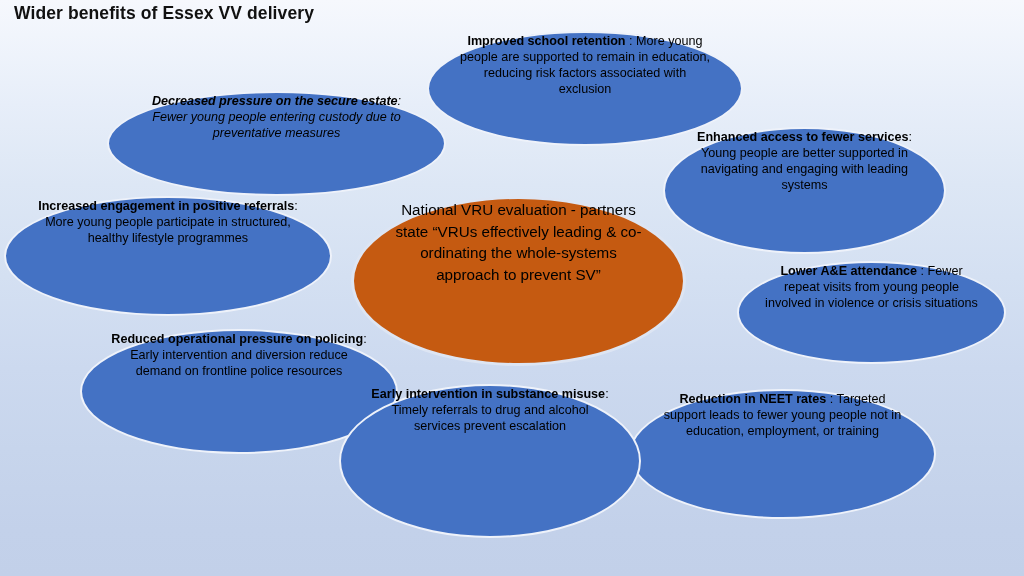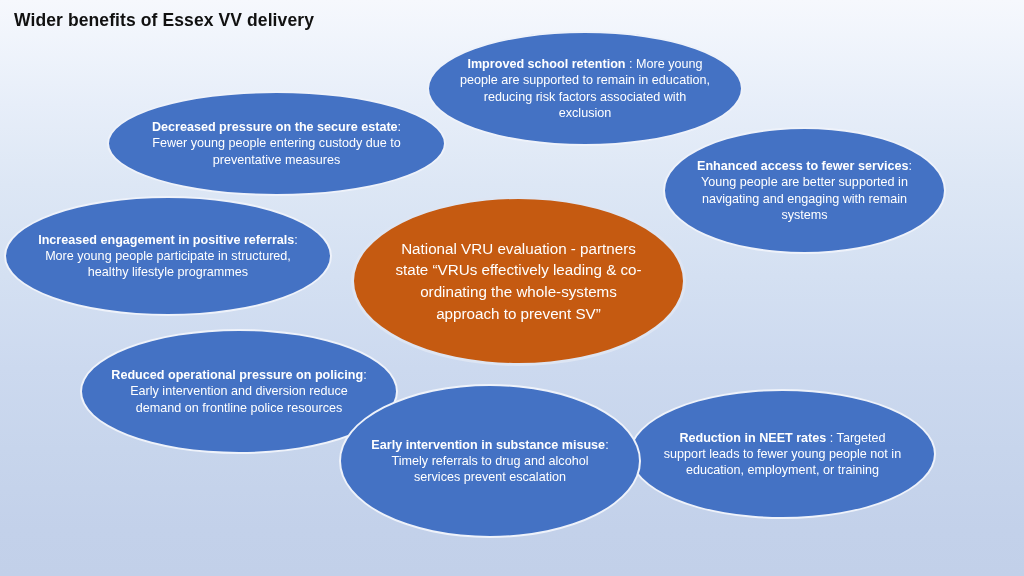--- a/index.html
+++ b/index.html
@@ -24,36 +24,36 @@
         #d4e0f2 48%,
         #ccd9ef 64%,
         #c7d5ec 78%,
         #c3d1ea 92%,
         #c2d0e9 100%);
     overflow: hidden;
   }
   #slide-title {
     position: absolute;
     left: 14px;
-    top: 10px;
+    top: 3px;
     font-size: 17.5px;
     font-weight: bold;
     color: #111111;
     letter-spacing: 0.1px;
     white-space: nowrap;
   }
   .node {
     position: absolute;
     box-sizing: border-box;
     border-radius: 50%;
     display: flex;
-    align-items: center;
+    align-items: flex-start;
     justify-content: center;
     text-align: center;
-    color: #ffffff;
+    color: #000000;
     line-height: 1.28;
   }
   .node .txt {
     display: block;
     padding: 0 9%;
     font-size: 12.6px;
     font-weight: normal;
   }
   .node.blue {
     background: #4472c4;
@@ -67,21 +67,21 @@
     font-size: 15.2px;
     line-height: 1.42;
     padding: 0 12%;
   }
   .node .lead {
     font-weight: bold;
   }
 
   
   #n-school     { left: 427px; top: 31px;  width: 316px; height: 115px;  z-index: 6; }
-  #n-secure     { left: 107px; top: 91px;  width: 339px; height: 105px;  z-index: 5; }
+  #n-secure     { left: 107px; top: 91px;  width: 339px; height: 105px;  z-index: 5; font-style: italic; }
   #n-health     { left: 663px; top: 127px; width: 283px; height: 127px;  z-index: 7; }
   #n-positive   { left: 4px;   top: 196px; width: 328px; height: 120px;  z-index: 4; }
   #n-ae         { left: 737px; top: 261px; width: 269px; height: 103px;  z-index: 7; }
   #n-policing   { left: 80px;  top: 329px; width: 318px; height: 125px;  z-index: 5; }
   #n-neet       { left: 629px; top: 389px; width: 307px; height: 130px;  z-index: 6; }
   #n-substance  { left: 339px; top: 384px; width: 302px; height: 154px;  z-index: 8; }
   #n-center     { left: 351px; top: 196px; width: 335px; height: 170px;  z-index: 10; }
 </style>
 </head>
 <body>
@@ -97,30 +97,35 @@
   </div>
 
   <div class="node blue" id="n-school">
     <span class="txt">
       <span class="lead">Improved school retention</span><span> : </span><span>More young people are supported to remain in education, reducing risk factors associated with exclusion</span>
     </span>
   </div>
 
   <div class="node blue" id="n-health">
     <span class="txt">
-      <span class="lead">Enhanced access to fewer services</span><span>: </span><span>Young people are better supported in navigating and engaging with remain systems</span>
+      <span class="lead">Enhanced access to fewer services</span><span>: </span><span>Young people are better supported in navigating and engaging with leading systems</span>
     </span>
   </div>
 
   <div class="node blue" id="n-positive">
     <span class="txt">
       <span class="lead">Increased engagement in positive referrals</span><span>: </span><span>More young people participate in structured, healthy lifestyle programmes</span>
     </span>
   </div>
 
+  <div class="node blue" id="n-ae">
+    <span class="txt">
+      <span class="lead">Lower A&amp;E attendance</span><span> : </span><span>Fewer repeat visits from young people involved in violence or crisis situations</span>
+    </span>
+  </div>
 
   <div class="node blue" id="n-policing">
     <span class="txt">
       <span class="lead">Reduced operational pressure on policing</span><span>: </span><span>Early intervention and diversion reduce demand on frontline police resources</span>
     </span>
   </div>
 
   <div class="node blue" id="n-neet">
     <span class="txt">
       <span class="lead">Reduction in NEET rates</span><span> : </span><span>Targeted support leads to fewer young people not in education, employment, or training</span>

